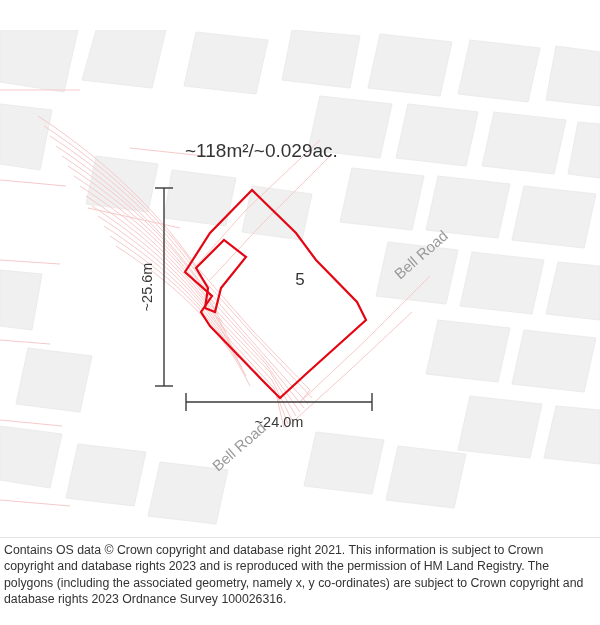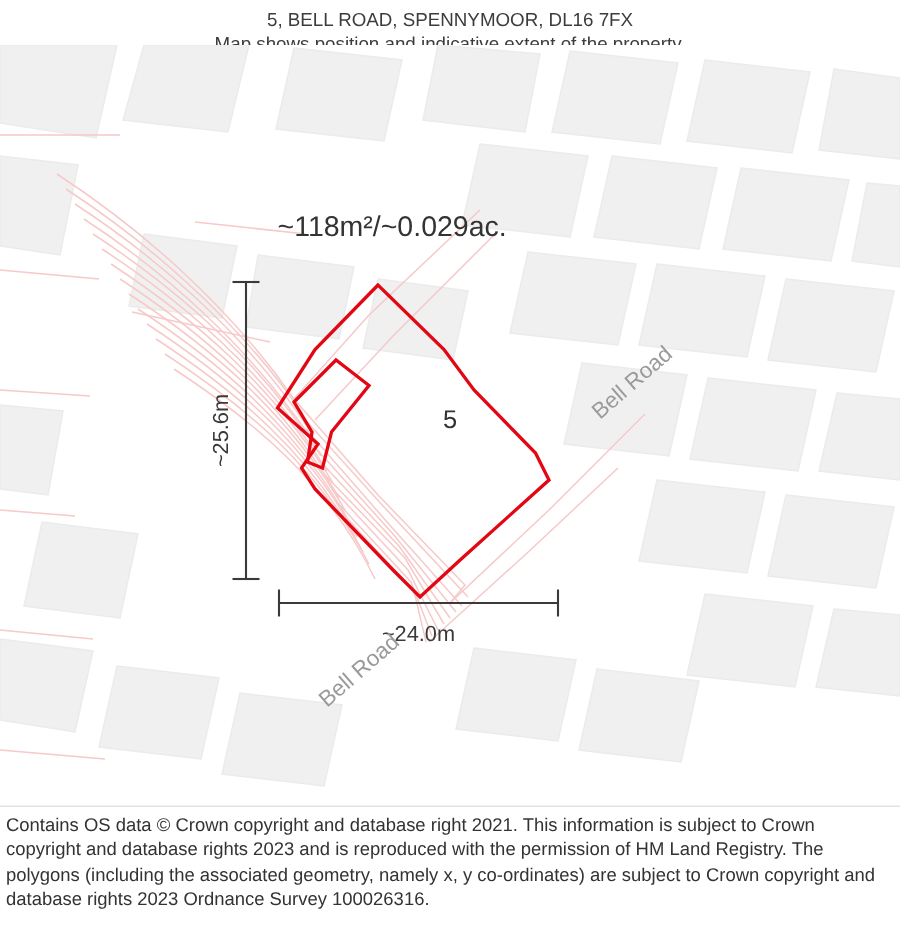--- a/index.html
+++ b/index.html
@@ -92,24 +92,20 @@
     font-size: 15px;
     fill: #9a9a9a;
     font-family: "Liberation Sans", sans-serif;
   }
 </style>
 </head>
 <body>
 
 <div class="page">
 
-  <div class="header">
-    <div class="title">5, BELL ROAD, SPENNYMOOR, DL16 7FX</div>
-    <div class="subtitle">Map shows position and indicative extent of the property.</div>
-  </div>
 
   <div class="map">
     <svg width="600" height="495" viewBox="0 0 600 495" xmlns="http://www.w3.org/2000/svg">
 
       <g fill="#f0f0f0" stroke="#ebebeb" stroke-width="1">
         <polygon points="0,0 78,0 64,62 0,52"></polygon>
         <polygon points="96,0 166,0 152,58 82,50"></polygon>
         <polygon points="196,2 268,10 256,64 184,56"></polygon>
         <polygon points="292,0 360,6 350,58 282,50"></polygon>
         <polygon points="380,4 452,12 440,66 368,58"></polygon>

